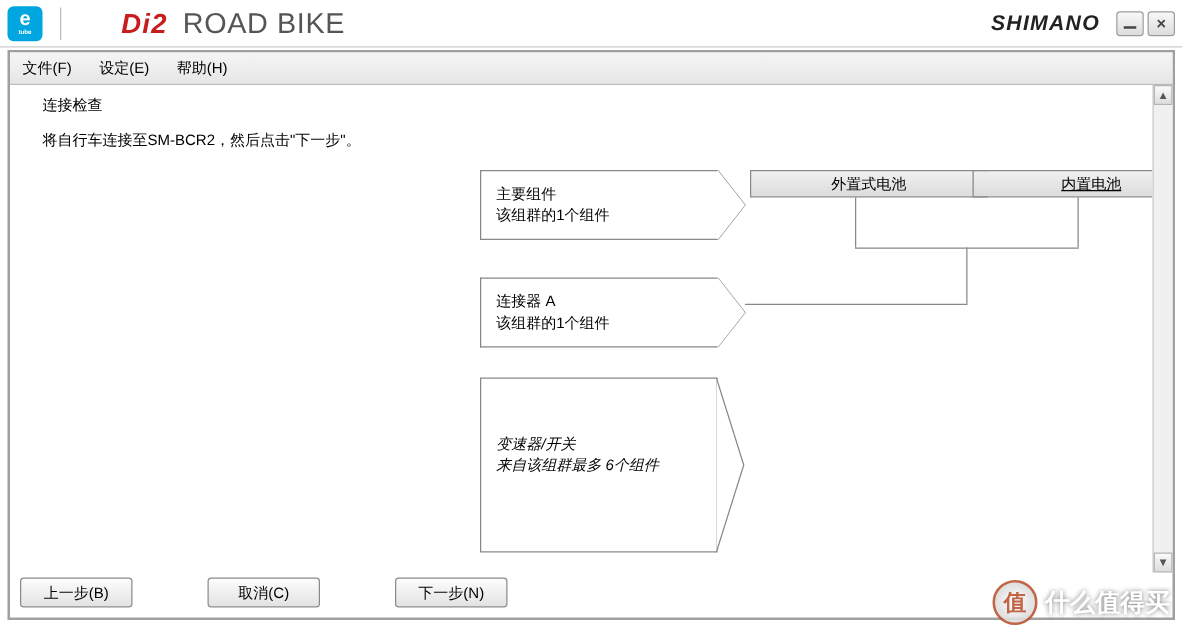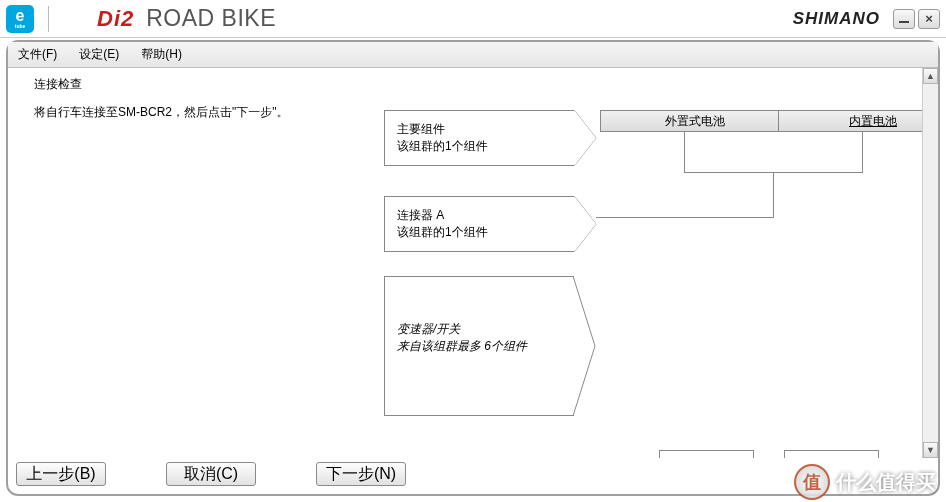--- a/index.html
+++ b/index.html
@@ -57,21 +57,21 @@
       border-radius: 3px;
       margin-left: 3px;
       display: flex; align-items: center; justify-content: center;
       cursor: pointer;
     }
     .winbtn .min { width: 10px; height: 2px; background: #444; margin-top: 6px; }
     .winbtn .x { font-size: 13px; color: #444; font-weight: bold; line-height: 1; }
     .window-frame {
       margin: 2px 6px 6px 6px;
       border: 2px solid #a0a0a0;
-      border-radius: 12px;
+      border-radius: 0;
       height: 456px;
       background: #fff;
       display: flex; flex-direction: column;
     }
     .menubar {
       display: flex;
       background: linear-gradient(#f5f5f5, #e6e6e6);
       border-bottom: 1px solid #bbb;
       padding: 3px 6px;
       gap: 14px;
@@ -90,40 +90,40 @@
     .buttons-row {
       display: flex; gap: 60px;
       padding: 4px 8px 8px 8px;
     }
     .btn {
       width: 90px; height: 24px;
       background: linear-gradient(#fdfdfd, #e2e2e2);
       border: 1px solid #8a8a8a;
       border-radius: 3px;
       cursor: pointer;
-      font-size: 16px;
+      font-size: 12px;
       display:flex;align-items:center;justify-content:center;
     }
     .right-pane {
       flex: 1;
       border-left: 0;
       position: relative;
       margin-right: 16px;
       overflow: hidden;
     }
     .scrollbar {
       position: absolute; right: 0; top: 0; bottom: 0;
       width: 16px;
       background: #f0f0f0;
       border-left: 1px solid #ccc;
     }
     .sb-btn { height: 16px; background: linear-gradient(#fafafa,#ddd); border:1px solid #b5b5b5; display:flex;align-items:center;justify-content:center;font-size:9px;color:#555;}
     .sb-track { position:absolute; top:16px; bottom:16px; left:0; right:0; }
     .sb-btn.bot { position:absolute; bottom:0; left:0; right:0;}
-    .diagram { position: relative; height: 100%; }
+    .diagram { position: relative; height: 100%; margin-top: 26px; }
     .arrow-box {
       position: absolute;
       left: 0;
       width: 190px;
       padding: 10px 12px;
       border-top: 1px solid #888;
       border-bottom: 1px solid #888;
       border-left: 1px solid #888;
     }
     .arrow-box::after {

